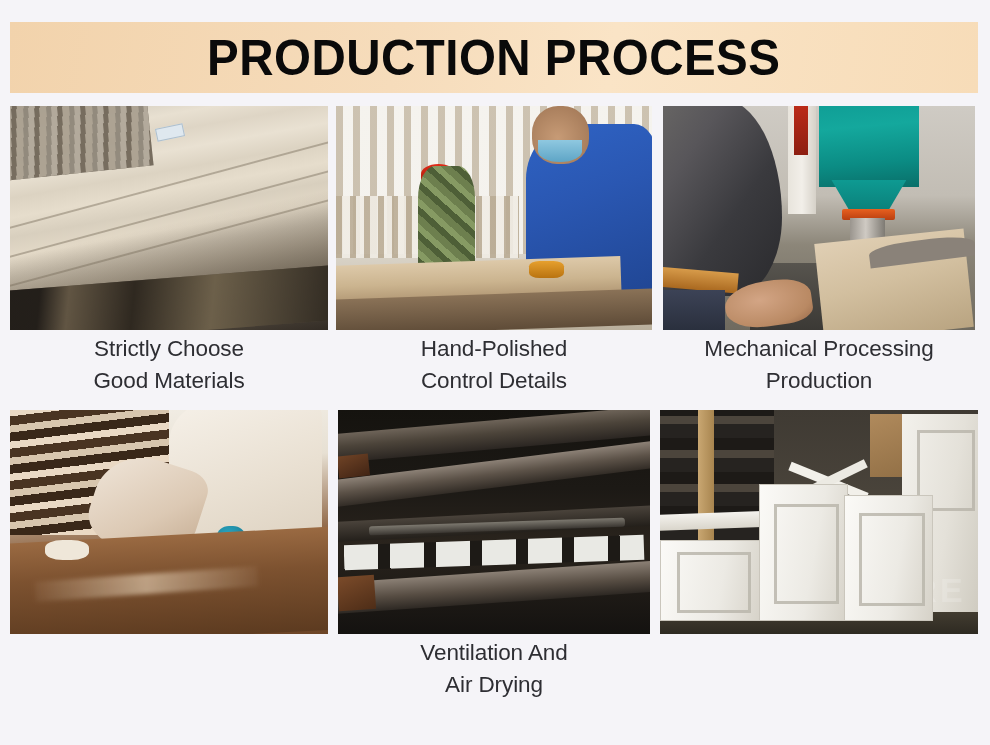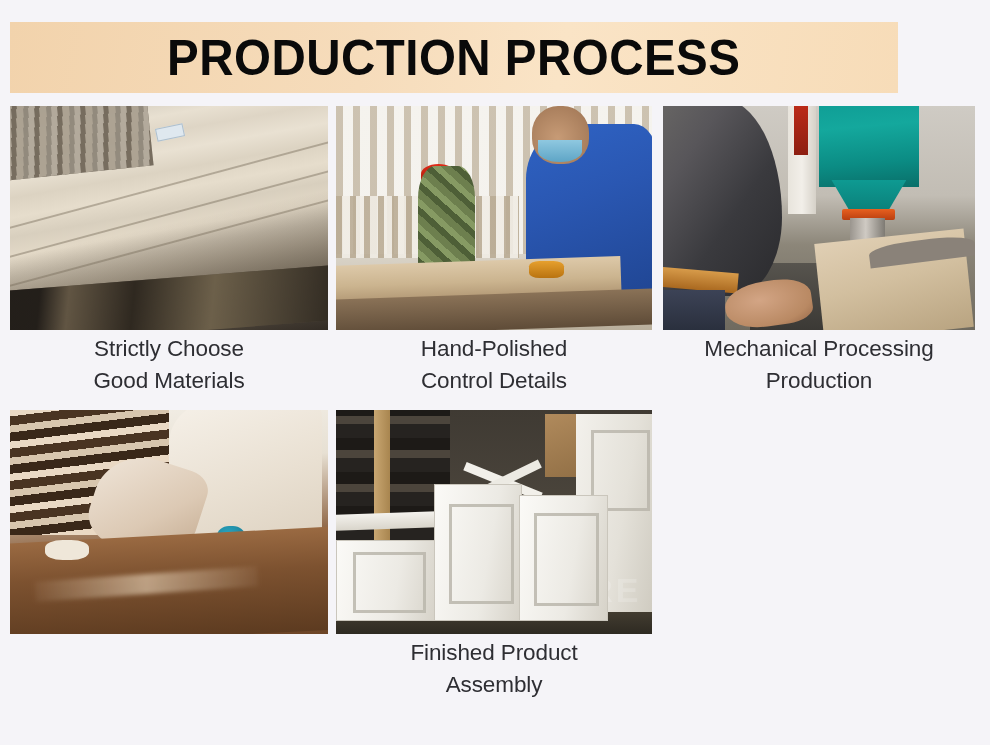--- a/index.html
+++ b/index.html
@@ -21,21 +21,21 @@
     width: 990px;
     height: 745px;
     background: #f5f4f8;
   }
 
   
   .header-banner {
     position: absolute;
     left: 10px;
     top: 22px;
-    width: 888px;
+    width: 968px;
     height: 71px;
     background: linear-gradient(100deg, #f2d3ac 0%, #f6dcbb 40%, #fae4c6 62%, #f7dcb8 100%);
     display: flex;
     align-items: center;
     justify-content: center;
   }
 
   .header-title {
     font-family: "Liberation Sans Narrow", "Liberation Sans", sans-serif;
     font-size: 50px;
@@ -601,34 +601,46 @@
         <div class="dark-panel"></div>
         <div class="apron"></div>
         <div class="arm4"></div>
         <div class="badge"></div>
         <div class="table"></div>
         <div class="shine"></div>
         <div class="cloth"></div>
       </div>
     </div>
 
+    <div class="cell mid">
+      <div class="photo p5">
+        <div class="beam b1"></div>
+        <div class="beam b2"></div>
+        <div class="redblock2"></div>
+        <div class="beam b3"></div>
+        <div class="pipe"></div>
+        <div class="glow"></div>
+        <div class="beam b4"></div>
+        <div class="redblock"></div>
+      </div>
+      <div class="caption">Ventilation And
+Air Drying</div>
+    </div>
 
     <div class="cell">
       <div class="photo p6">
         <div class="shelf"></div>
         <div class="post"></div>
         <div class="boxes"></div>
         <div class="cab-right"></div>
         <div class="rail"></div>
         <div class="xframe"></div>
         <div class="xframe2"></div>
         <div class="floor"></div>
         <div class="wm6">YM FURNITURE</div>
         <div class="cab-a"></div>
         <div class="cab-b"></div>
         <div class="cab-c"></div>
       </div>
-      <div class="caption">Finished Product
-Assembly</div>
     </div>
 
   </div>
 </div>
 
 </body></html>

